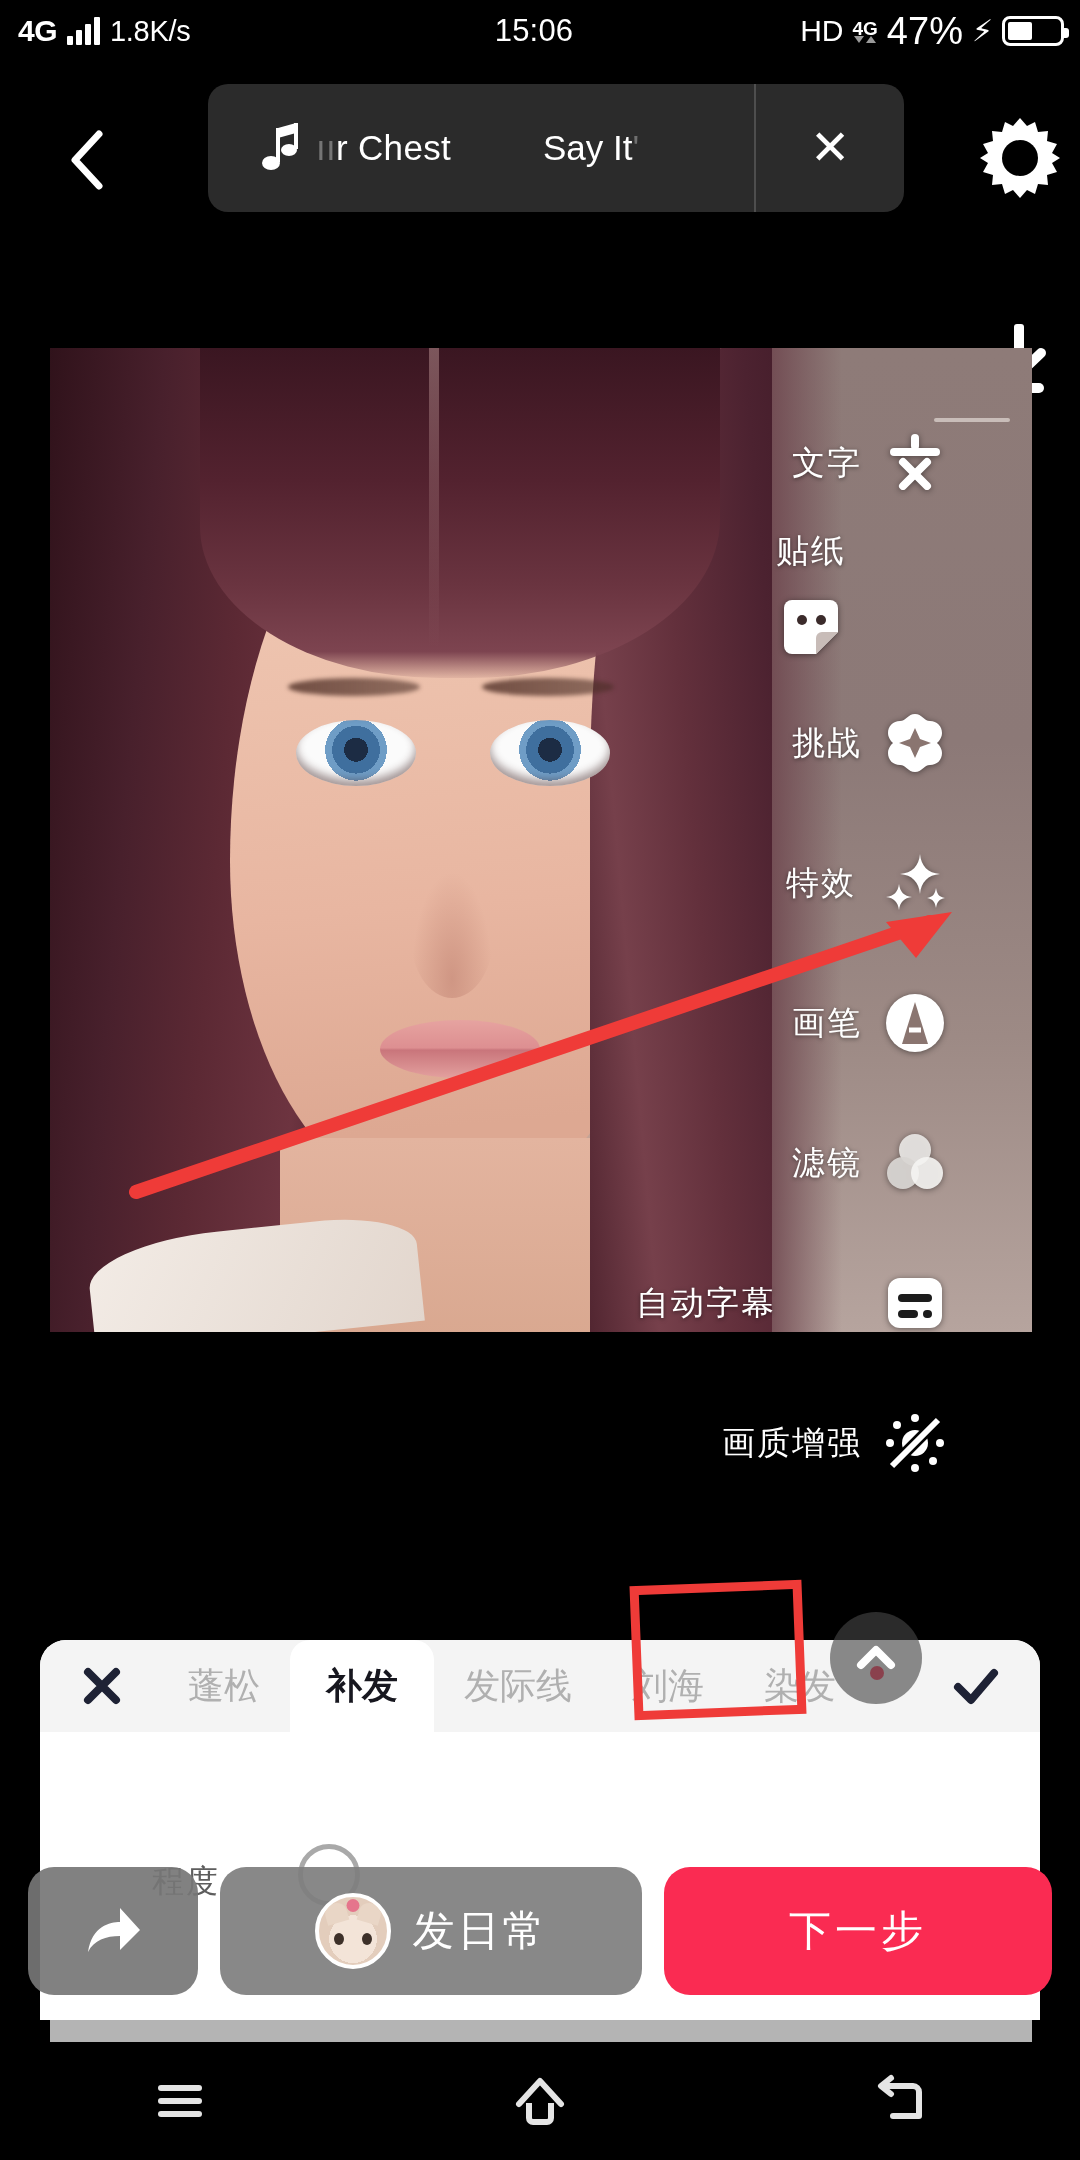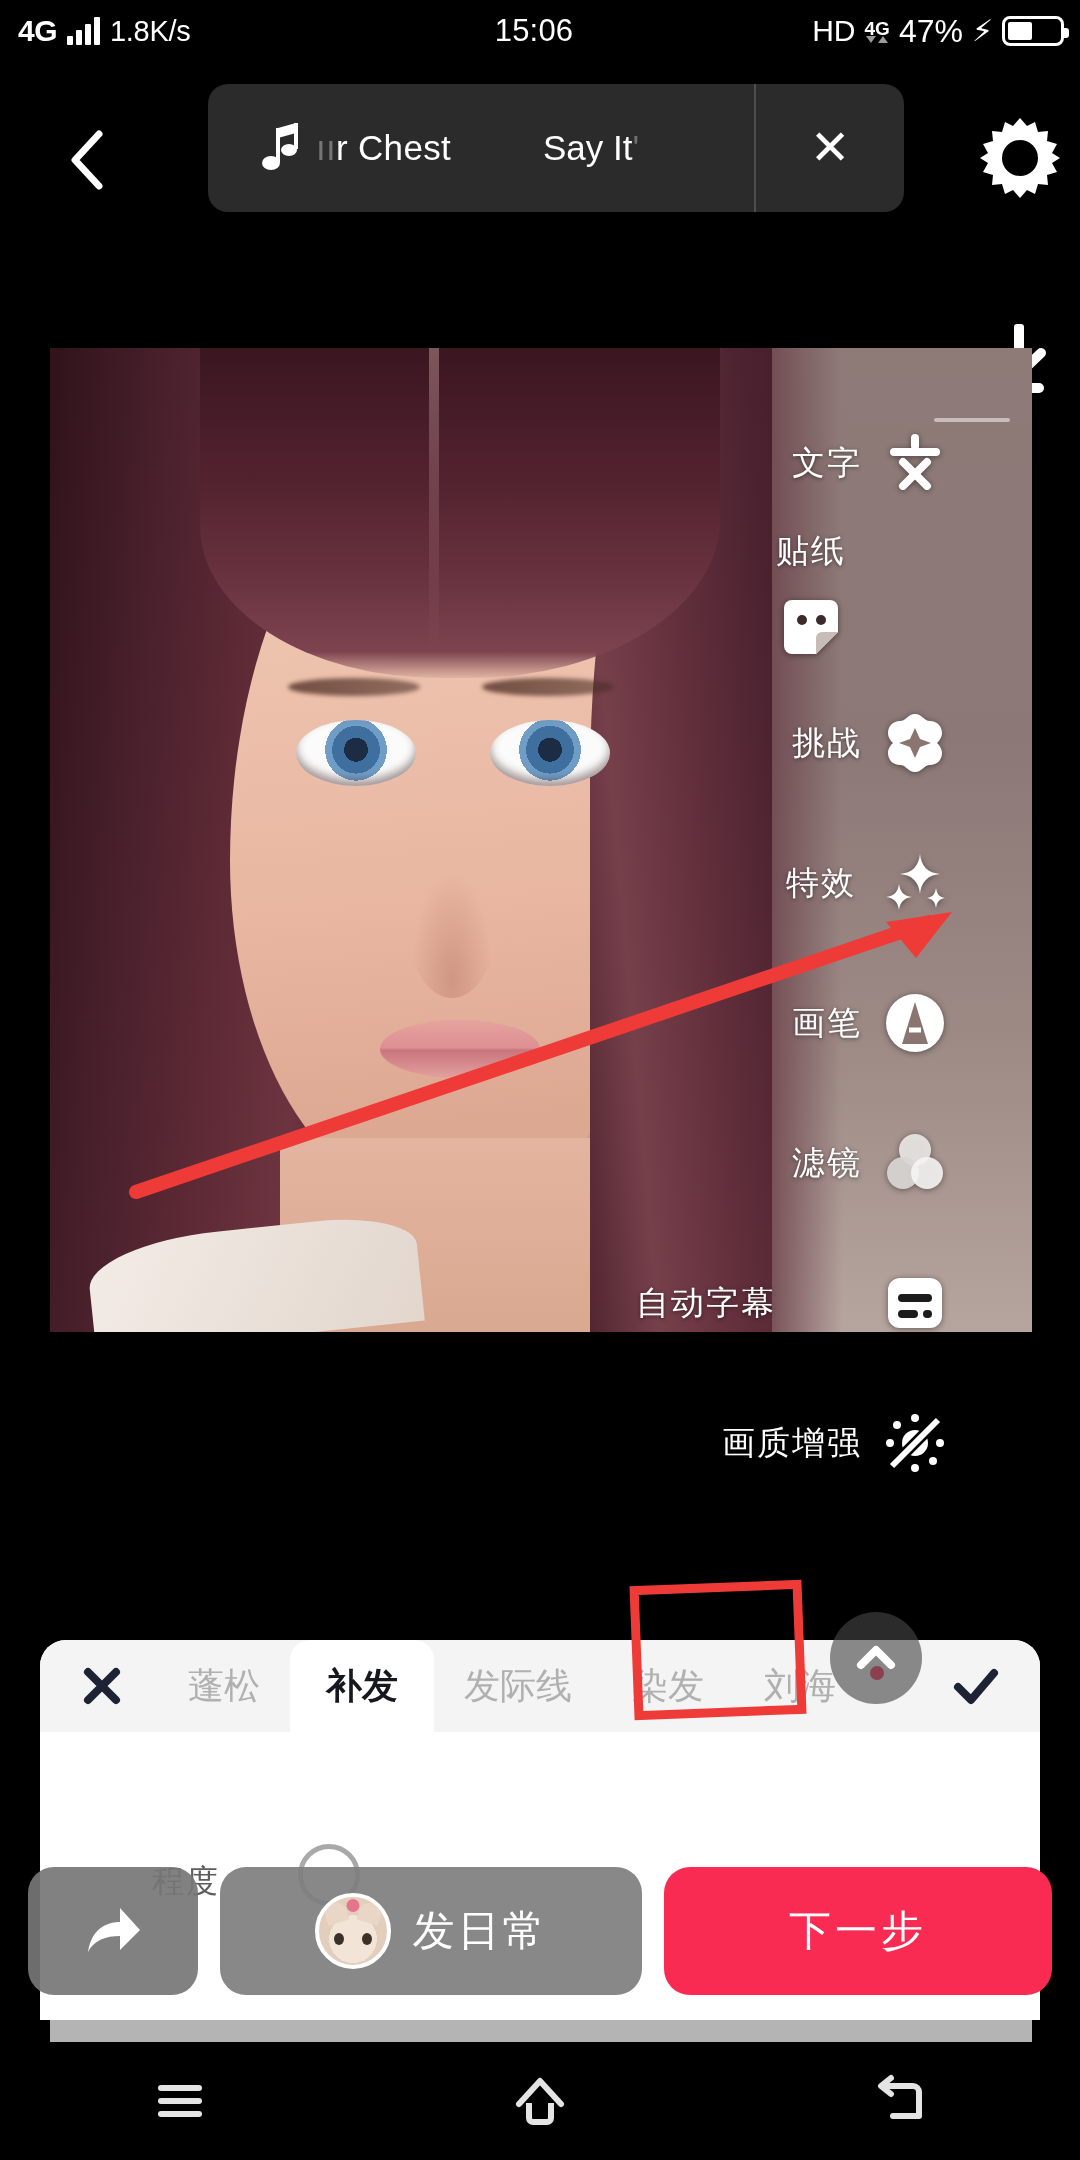--- a/index.html
+++ b/index.html
@@ -35,21 +35,21 @@
     position:absolute; right:16px; top:0; height:62px;
     display:flex; align-items:center; gap:9px;
   }
   .sb-hd{ font-size:30px; font-weight:500; }
   .sb-4g{ position:relative; display:flex; flex-direction:column; align-items:center; }
   .sb-4g span{ font-size:19px; font-weight:600; line-height:19px; }
   .sb-4g .arrows{ display:flex; gap:2px; margin-top:-2px; }
   .sb-4g .arrows b{ width:0;height:0;border-left:5px solid transparent;border-right:5px solid transparent; }
   .sb-4g .arrows b.dn{ border-top:7px solid #9a9a9a; }
   .sb-4g .arrows b.up{ border-bottom:7px solid #9a9a9a; }
-  .sb-pct{ font-size:32px; }
+  .sb-pct{ font-size:38px; }
   .sb-bolt{ font-size:30px; line-height:1; }
   .sb-batt{
     width:62px; height:30px; border:3px solid #fff; border-radius:8px;
     position:relative; display:flex; align-items:center; padding:3px;
   }
   .sb-batt::after{
     content:""; position:absolute; right:-8px; top:9px; width:5px; height:10px;
     background:#fff; border-radius:0 3px 3px 0;
   }
   .sb-batt i{ display:block; height:100%; background:#fff; border-radius:2px; }
@@ -505,22 +505,22 @@
   <div class="sheet">
     <div class="tabs">
       <div class="tab-close">
         <svg viewBox="0 0 40 40">
           <path d="M6 6 L34 34 M34 6 L6 34" stroke="#1e2235" stroke-width="8" stroke-linecap="round"></path>
         </svg>
       </div>
       <div class="tab">蓬松</div>
       <div class="tab active">补发</div>
       <div class="tab">发际线</div>
+      <div class="tab">刘海</div>
       <div class="tab">染发</div>
-      <div class="tab">刘海</div>
       <div class="tab-spacer"></div>
       <div class="tab-dot"></div>
       <div class="tab-ok">
         <svg viewBox="0 0 48 48">
           <path d="M6 25 L19 38 L42 11" fill="none" stroke="#1e2235" stroke-width="8" stroke-linecap="round" stroke-linejoin="round"></path>
         </svg>
       </div>
     </div>
     <div class="sheet-body">
       <div class="degree-label">程度</div>

